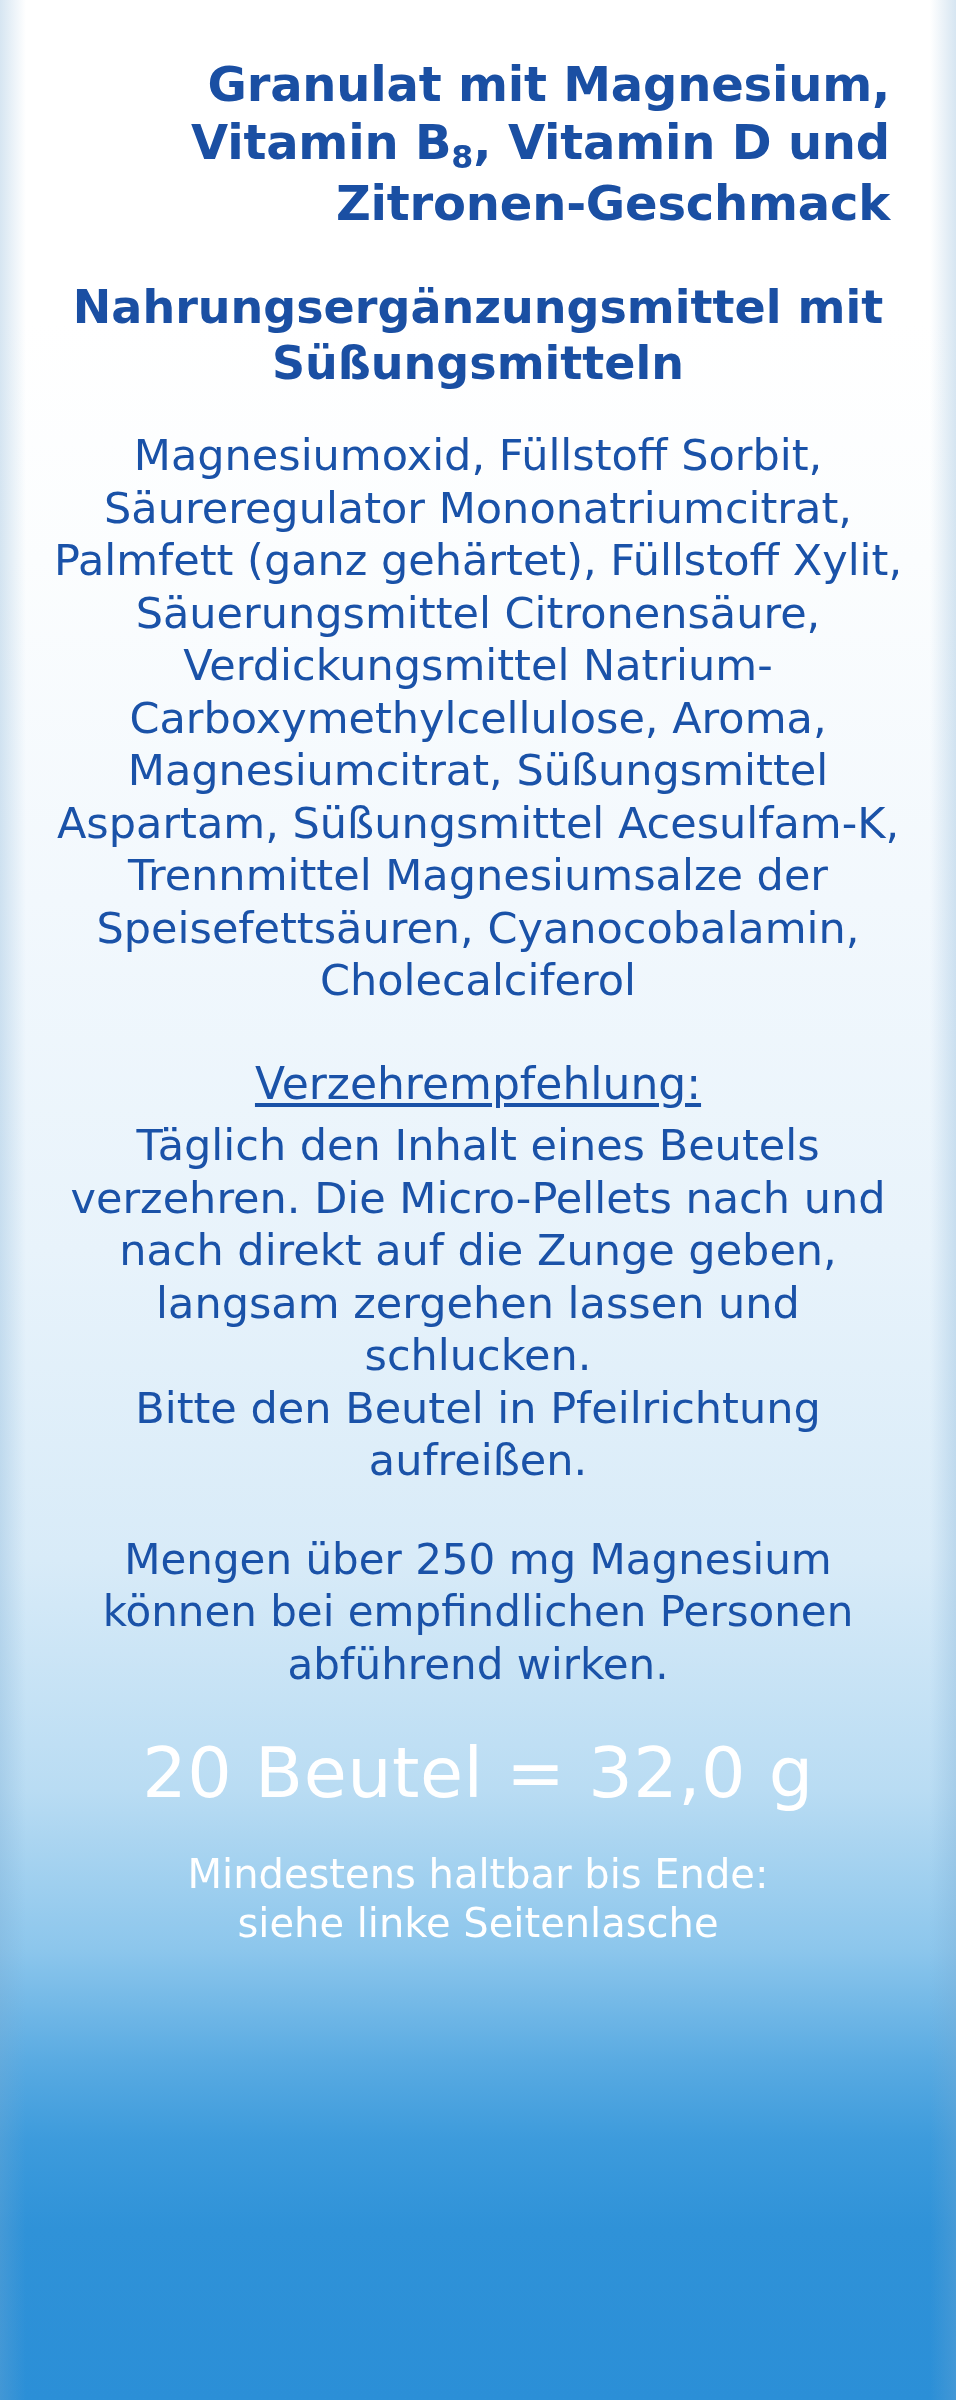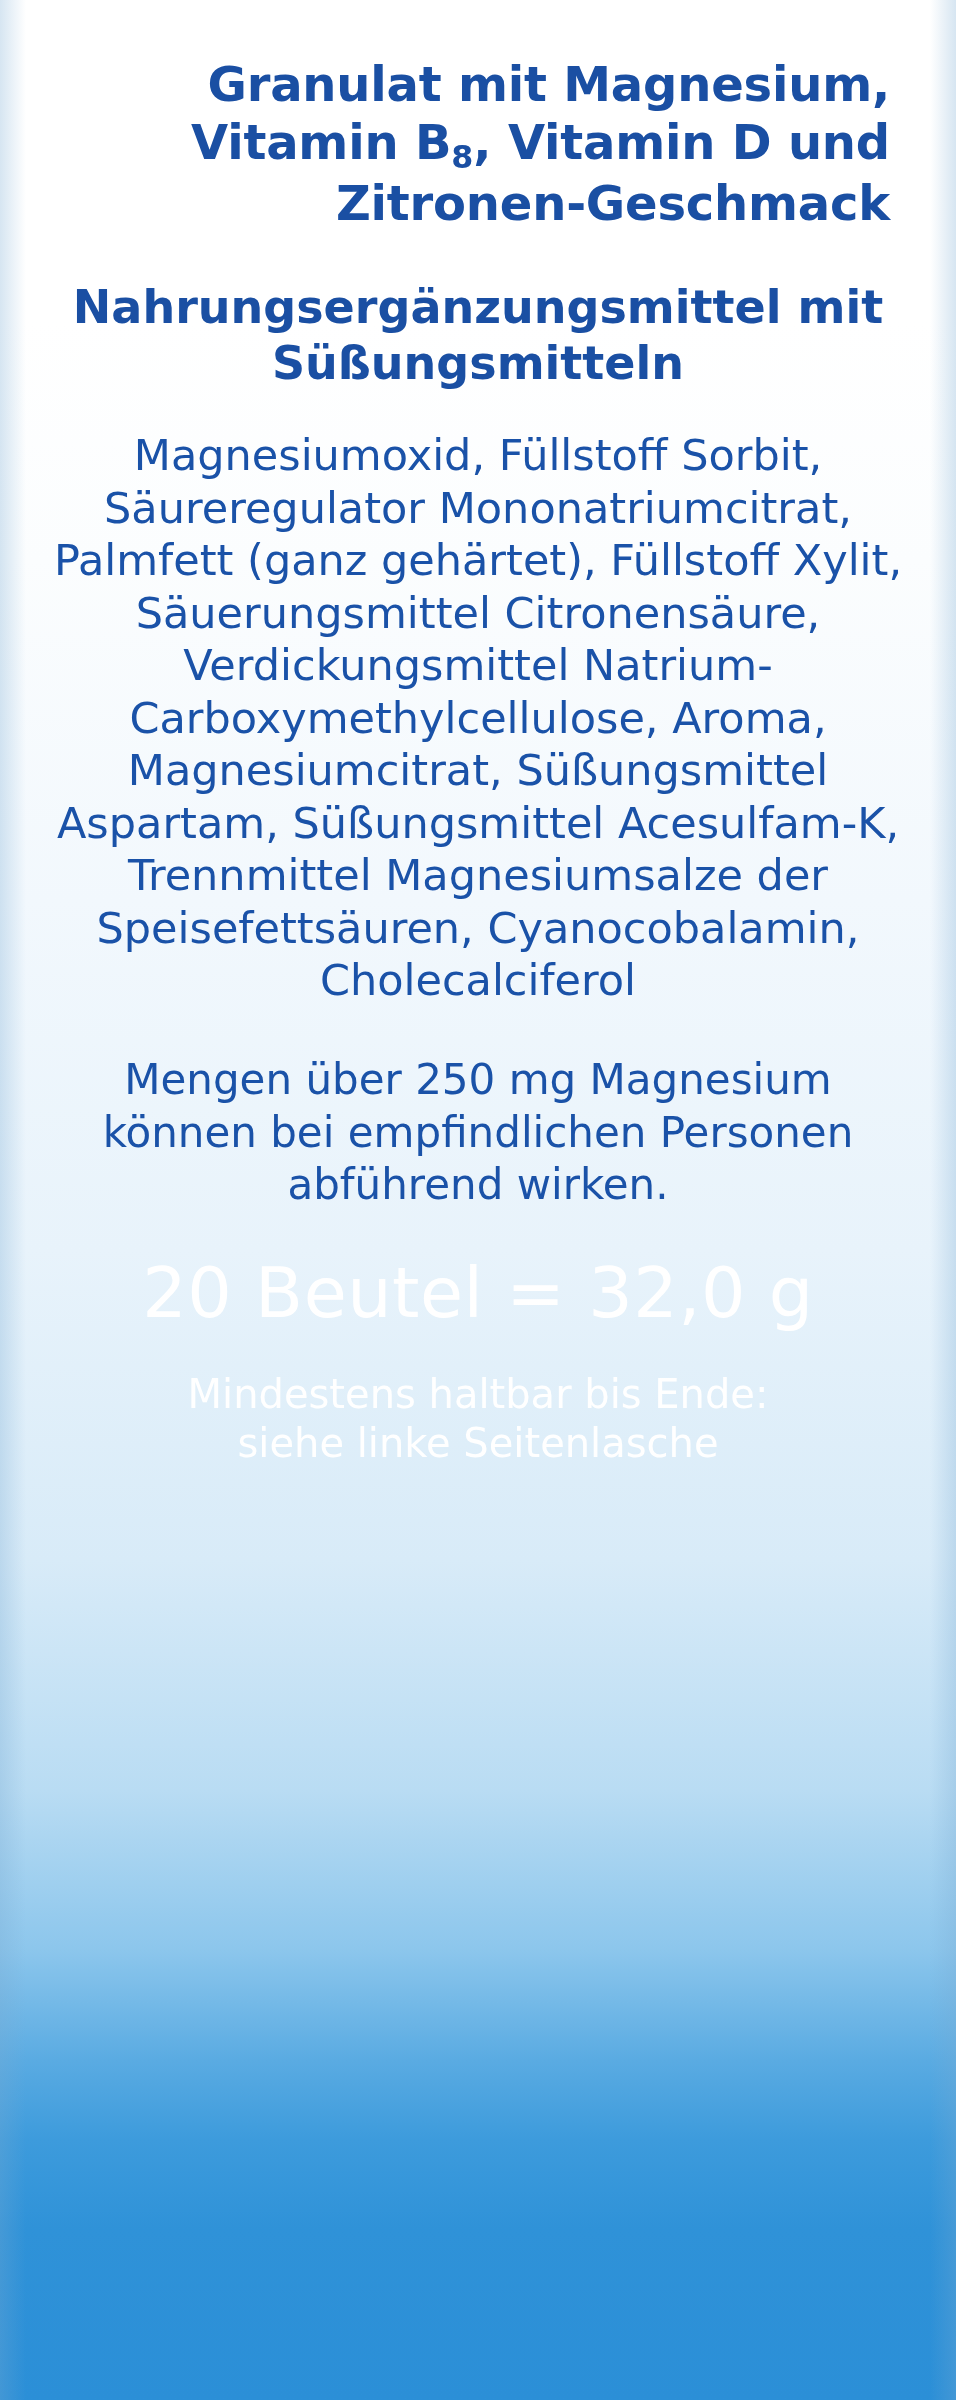--- a/index.html
+++ b/index.html
@@ -146,20 +146,25 @@
       <span>Vitamin B</span><span class="sub">8</span><span>, Vitamin D und</span><br>
       <span>Zitronen-Geschmack</span>
     </h1>
 
     <h2 class="subhead">Nahrungsergänzungsmittel mit Süßungsmitteln</h2>
 
     <div class="block-ingredients">
       <p class="body-text">Magnesiumoxid, Füllstoff Sorbit, Säureregulator Mononatriumcitrat, Palmfett (ganz gehärtet), Füllstoff Xylit, Säuerungsmittel Citronensäure, Verdickungsmittel Natrium-Carboxymethylcellulose, Aroma, Magnesiumcitrat, Süßungsmittel Aspartam, Süßungsmittel Acesulfam-K, Trennmittel Magnesiumsalze der Speisefettsäuren, Cyanocobalamin, Cholecalciferol</p>
     </div>
 
+    <div class="block-usage">
+      <div class="section-title">Verzehrempfehlung:</div>
+      <p class="body-text">Täglich den Inhalt eines Beutels verzehren. Die Micro-Pellets nach und nach direkt auf die Zunge geben, langsam zergehen lassen und schlucken.</p>
+      <p class="body-text">Bitte den Beutel in Pfeilrichtung aufreißen.</p>
+    </div>
 
     <p class="note">Mengen über 250 mg Magnesium können bei empfindlichen Personen abführend wirken.</p>
 
     <div class="amount">20 Beutel = 32,0 g</div>
 
     <div class="bestbefore">
       <span>Mindestens haltbar bis Ende:</span><br>
       <span>siehe linke Seitenlasche</span>
     </div>
 

